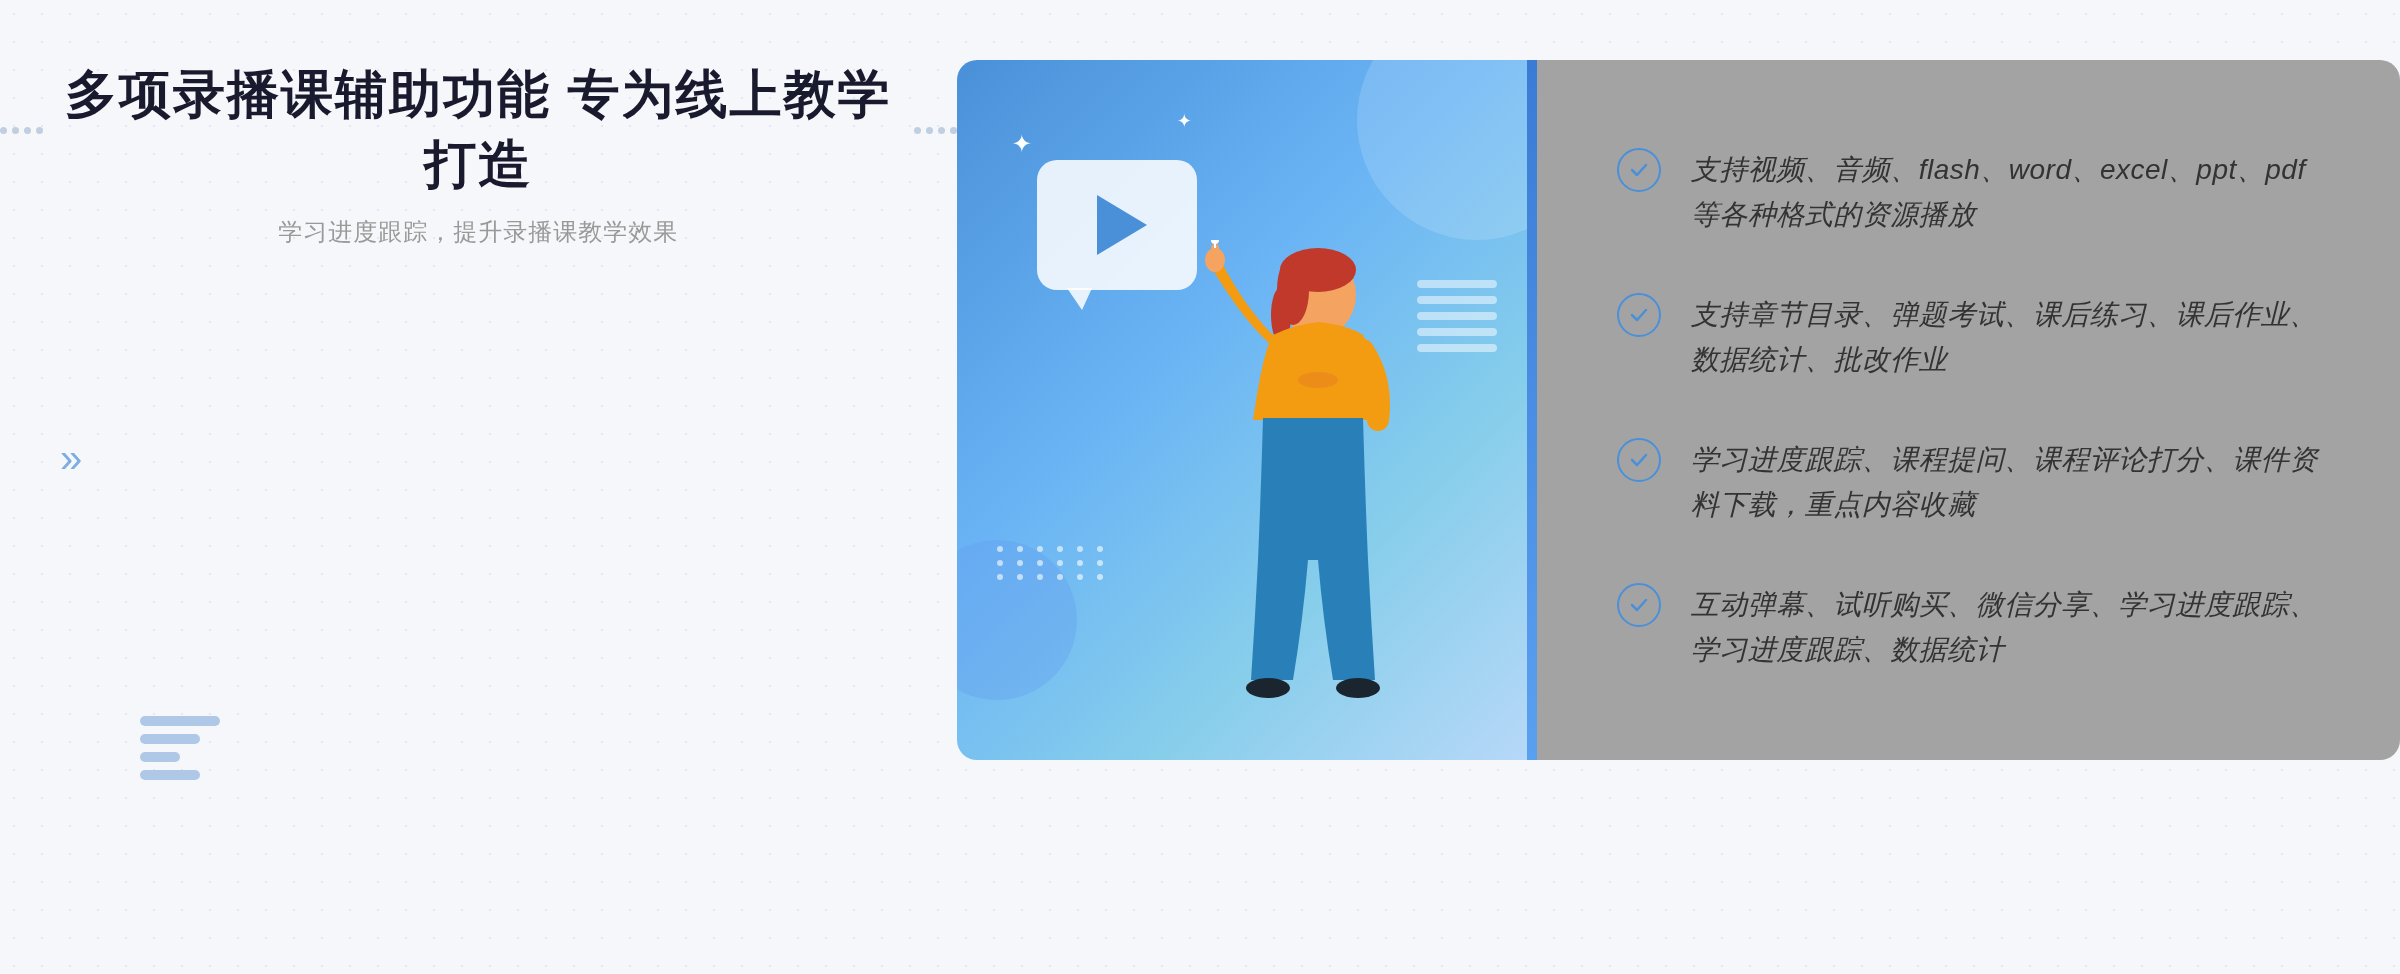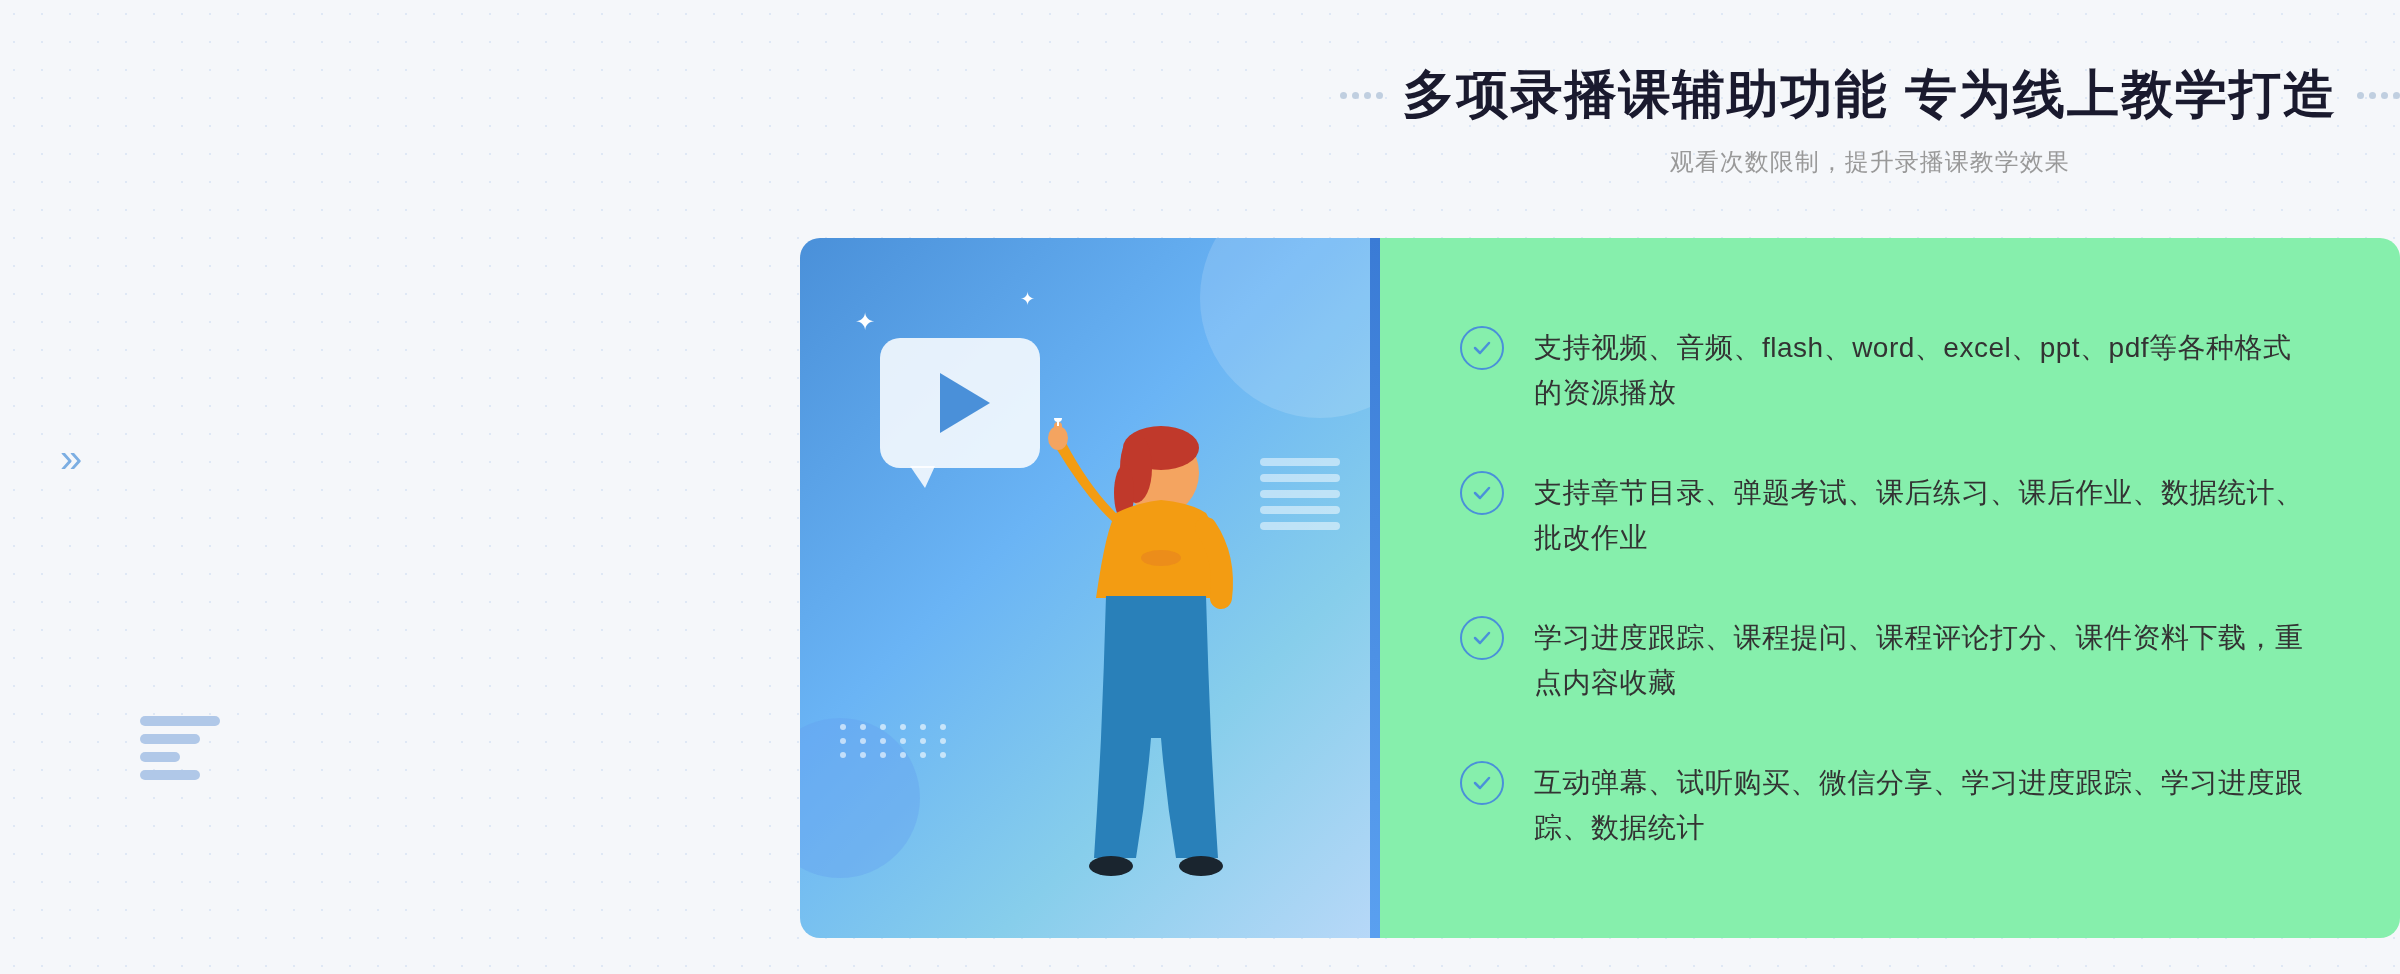--- a/index.html
+++ b/index.html
@@ -29,22 +29,22 @@
       background-size: 28px 28px;
       opacity: 0.5;
       pointer-events: none;
     }
 
     .page-container {
       width: 2400px;
       height: 916px;
       position: relative;
       display: flex;
-      flex-direction: column;
-      align-items: flex-end;
+      flex-direction: row;
+      align-items: flex-start;
       padding-top: 60px;
     }
 
     
     .header-section {
       text-align: center;
       margin-bottom: 60px;
       position: relative;
     }
 
@@ -199,27 +199,28 @@
 
     
     .person-svg {
       width: 100%;
       height: 100%;
     }
 
     
     .features-card {
       flex: 1;
-      background: #86efac;
+      background: #a3a3a3;
       border-radius: 0 20px 20px 0;
       padding: 60px 80px;
       display: flex;
       flex-direction: column;
       justify-content: space-around;
       min-height: 700px;
+      font-style: italic;
     }
 
     .feature-item {
       display: flex;
       align-items: flex-start;
       gap: 30px;
       padding: 20px 0;
     }
 
     .check-circle {
@@ -319,21 +320,21 @@
         <span></span>
       </div>
       <h1 class="main-title">多项录播课辅助功能 专为线上教学打造</h1>
       <div class="header-dots-right">
         <span></span>
         <span></span>
         <span></span>
         <span></span>
       </div>
     </div>
-    <p class="subtitle">观看次数限制，提升录播课教学效果</p>
+    <p class="subtitle">学习进度跟踪，提升录播课教学效果</p>
   </div>
 
   <div class="left-chevrons">»</div>
 
   <div class="content-area">
 
     <div class="illustration-card">
 
       <div class="illus-circle-top-right"></div>
       <div class="illus-circle-bottom-left"></div>

